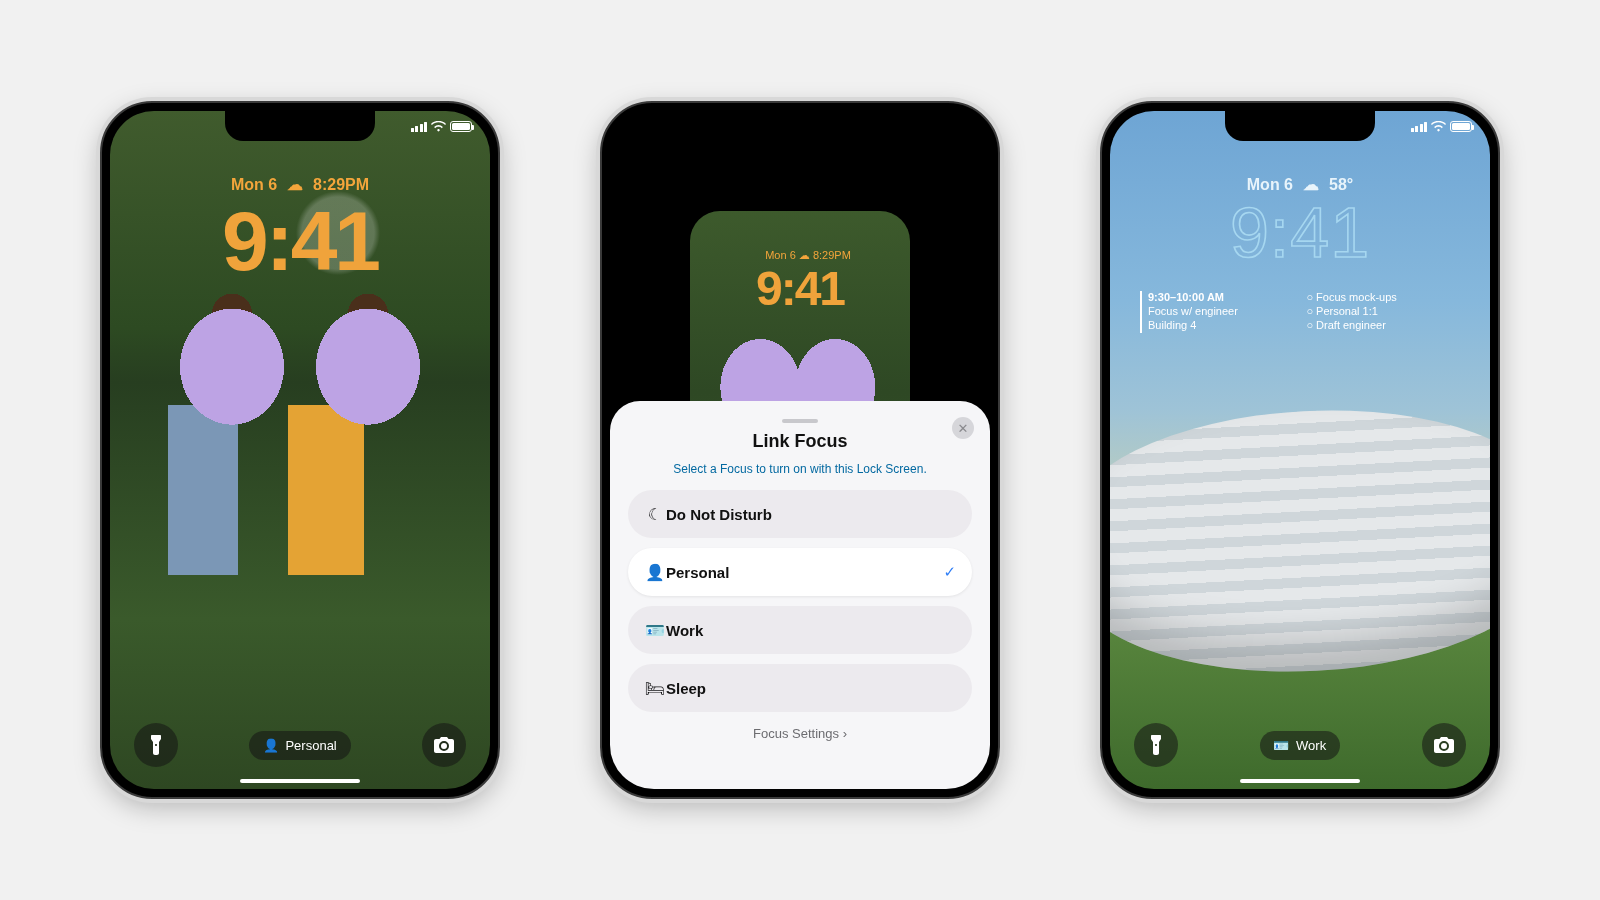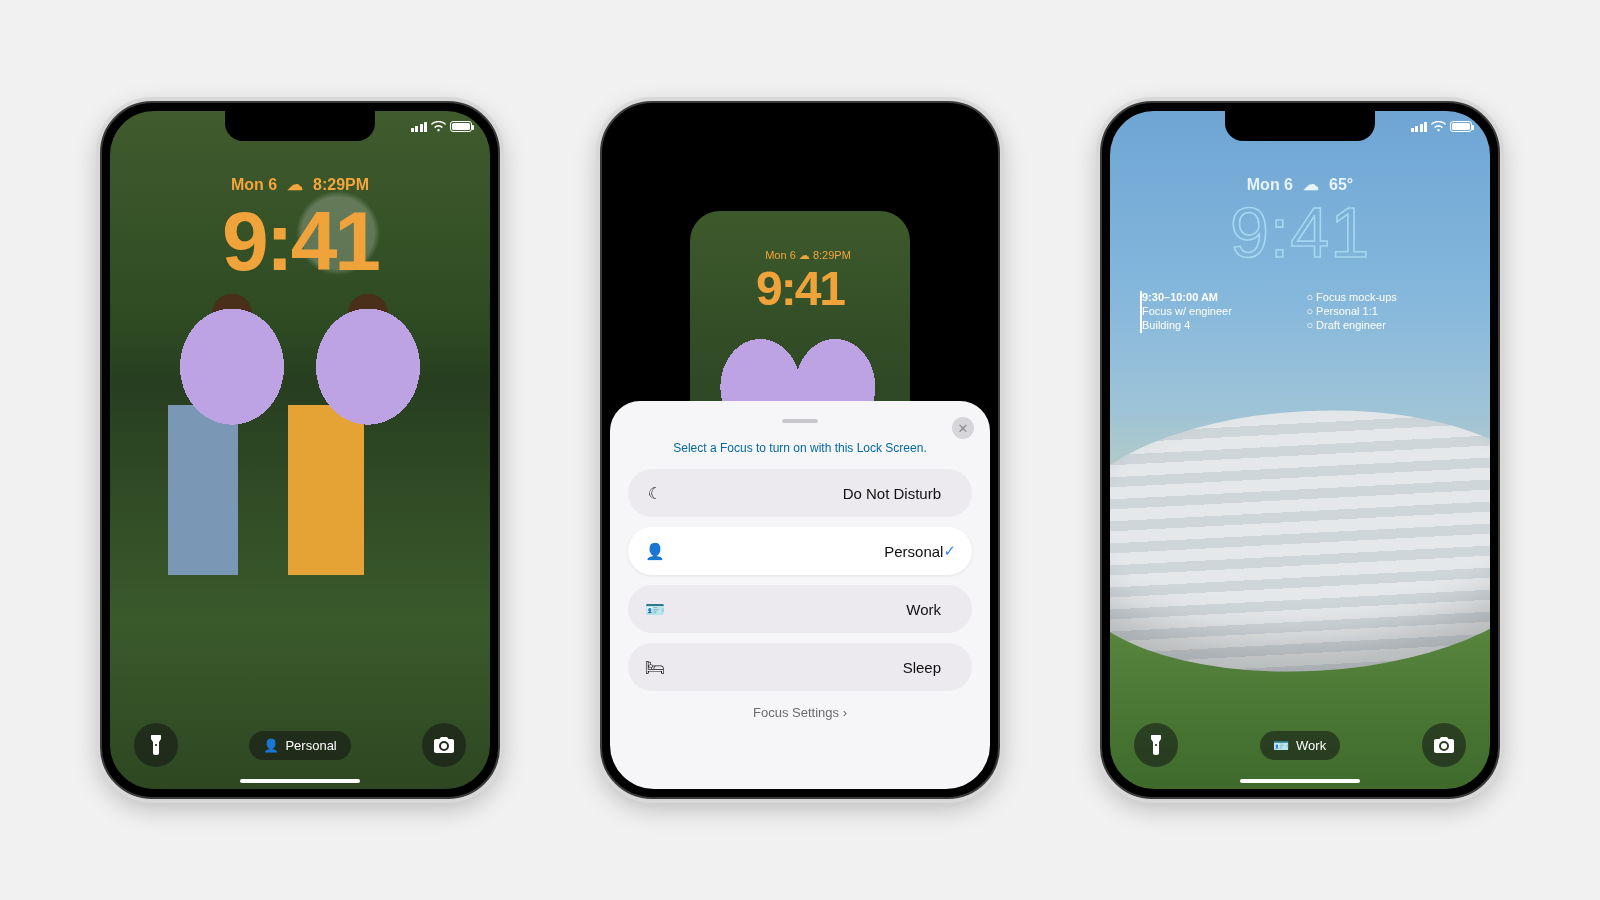--- a/index.html
+++ b/index.html
@@ -142,32 +142,32 @@
   .sheet-title { text-align:center; font-size:18px; font-weight:700; color:#111;}
   .sheet-close { position:absolute; right:16px; top:16px; width:22px; height:22px; border-radius:50%; background:#d6d6da; color:#8a8a8e; font-size:13px; display:flex;align-items:center;justify-content:center;}
   .sheet-sub { text-align:center; font-size:12px; color:#0369a1; margin:10px 0 14px;}
   .focus-row {
     background:#eceaee; border-radius:26px; height:48px; margin-bottom:10px;
     display:flex; align-items:center; padding:0 16px; position:relative;
     font-size:15px; color:#111;
   }
   .focus-row.selected { background:#ffffff; box-shadow:0 1px 3px rgba(0,0,0,.08);}
   .focus-row .fi { width:22px; text-align:center; font-size:16px; }
-  .focus-row .fl { flex:1; text-align:right; font-weight:400;}
+  .focus-row .fl { flex:1; text-align:left; font-weight:700;}
   .focus-row .chk { color:#2f7ef6; font-size:15px; }
   .focus-settings { text-align:center; font-size:13px; color:#6c6c70; margin-top:4px;}
 
   
   .widgets {
     position:absolute; top:180px; left:30px; right:30px;
     display:flex; justify-content:space-between; color:#fff; font-size:11px; z-index:5;
   }
   .widgets .col { width:48%; }
   .widgets .col .line { margin-bottom:2px; white-space:nowrap;}
-  .widgets .left { border-left:2px solid #fff; padding-left:0;}
+  .widgets .left { border-left:2px solid #fff; padding-left:6px;}
   .widgets .right .line::before { content:"○ "; }
 
   svg { display:block; }
 </style>
 </head>
 <body>
 
 <div class="phone p1">
   <div class="screen">
     <div class="notch"></div>
@@ -220,20 +220,21 @@
     <div class="notch"></div>
     <div class="p2-bg"></div>
     <div class="p2-mini-date">Mon 6   ☁︎   8:29PM</div>
     <div class="p2-mini-clock">9:41</div>
 
     <div class="sheet">
       <div class="sheet-handle"></div>
       <div class="sheet-close">
         <span>✕</span>
       </div>
+      <div class="sheet-title">Link Focus</div>
       <div class="sheet-sub">Select a Focus to turn on with this Lock Screen.</div>
 
       <div id="focus-list">
           <div class="focus-row">
             <span class="fi" style="color:#121214">☾</span>
             <span class="fl">Do Not Disturb</span>
             <span style="width:15px"></span>
           </div>
           <div class="focus-row selected">
             <span class="fi" style="color:#9d5edb">👤</span>
@@ -276,21 +277,21 @@
       <span class="battery">
           <i></i>
         </span>
     </div>
 
     <div class="wallpaper work"></div>
 
     <div class="date-row">
       <span>Mon 6</span>
       <span>☁︎</span>
-      <span>65°</span>
+      <span>58°</span>
     </div>
     <div class="clock">9:41</div>
 
     <div class="widgets">
       <div class="col left">
         <div class="line" style="font-weight:700">9:30–10:00 AM</div>
         <div class="line">Focus w/ engineer</div>
         <div class="line">Building 4</div>
       </div>
       <div class="col right">

